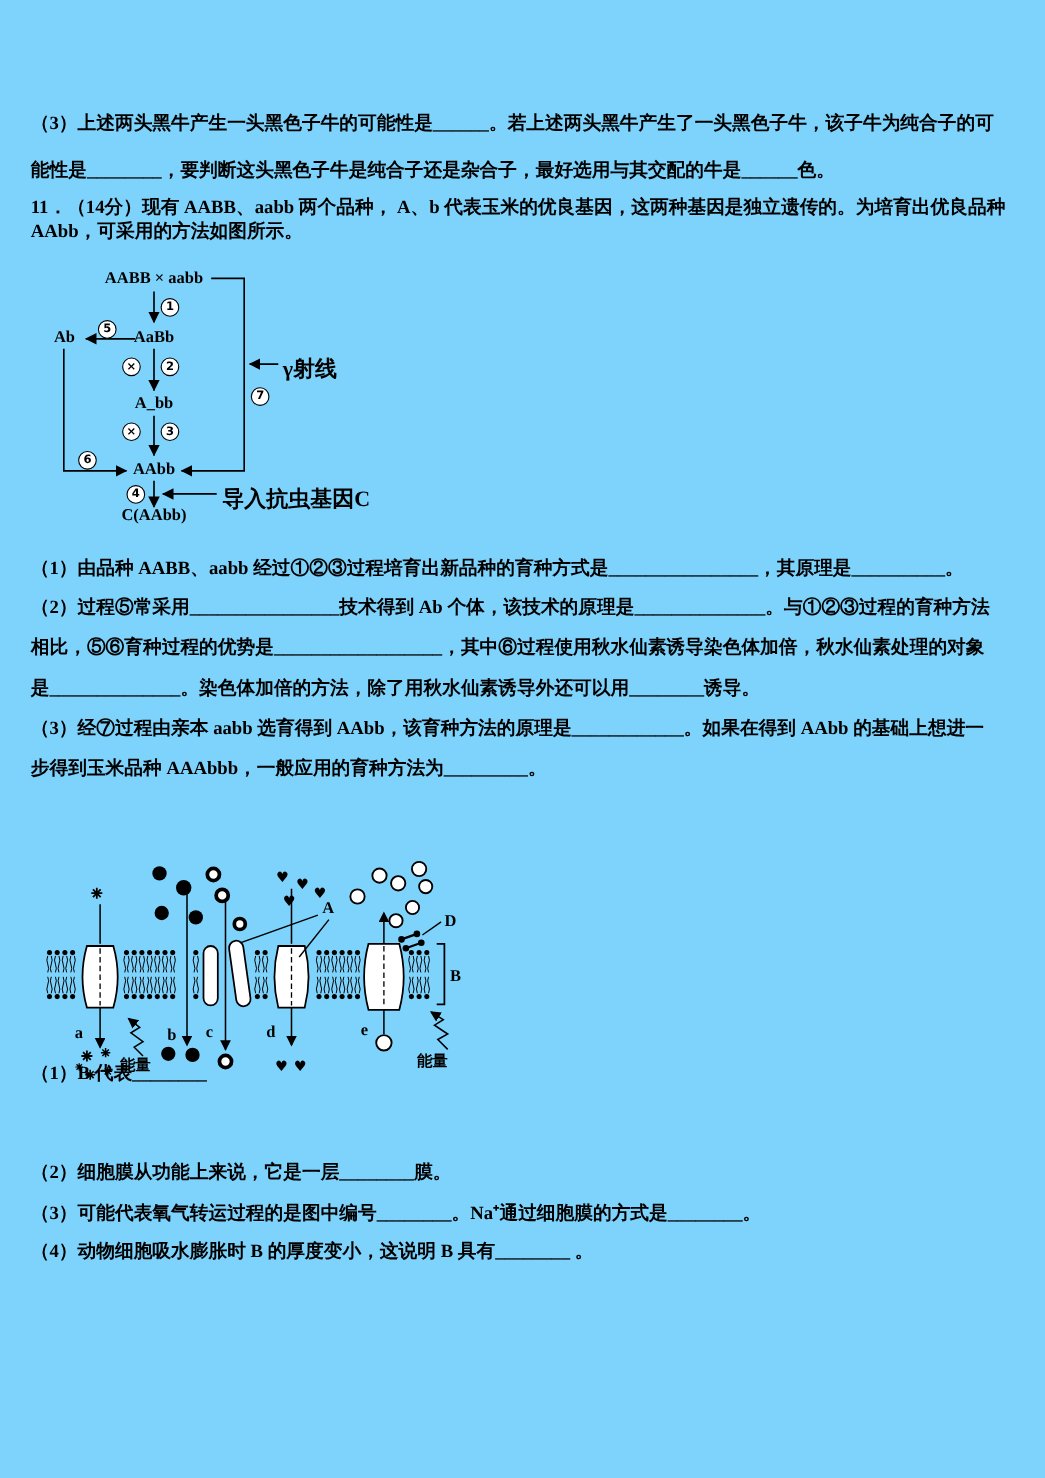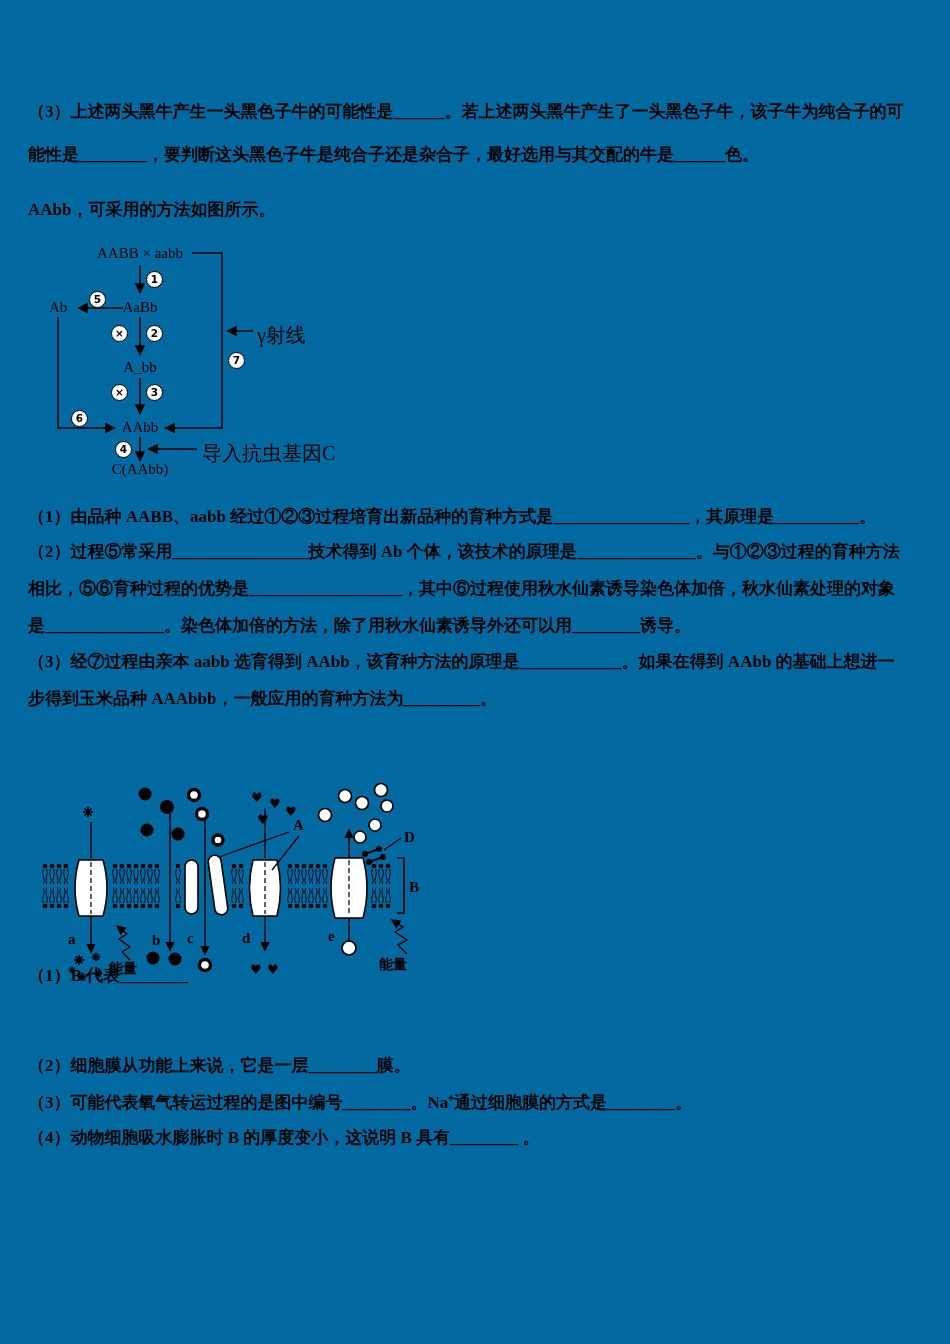--- a/index.html
+++ b/index.html
@@ -1,23 +1,23 @@
 <!DOCTYPE html>
 <html><head>
 <meta charset="utf-8">
 <style>
   html,body{margin:0;padding:0;background:#e8e8e8;}
-  .page{position:relative;width:950px;height:1344px;background:#0369a1;margin:0 auto;
+  .page{position:relative;width:950px;height:1344px;background:#7dd3fc;margin:0 auto;
         font-family:"Liberation Serif",serif;color:#000;overflow:hidden;}
   .tl{position:absolute;left:28px;font-size:17px;font-weight:bold;white-space:pre;
       font-family:"Liberation Serif",serif;}
   
   .bd{position:absolute;left:45px;top:245px;width:310px;height:235px;}
   .bd svg{position:absolute;left:0;top:0;}
-  .g{position:absolute;font-weight:normal;font-size:15px;white-space:pre;
+  .g{position:absolute;font-weight:bold;font-size:15px;white-space:pre;
      font-family:"Liberation Serif",serif;}
   .gc{text-align:center;}
   .cn{position:absolute;width:15px;height:15px;border:1.2px solid #000;border-radius:50%;
       font-size:10.5px;line-height:15px;text-align:center;font-weight:bold;
       font-family:"DejaVu Sans",sans-serif;background:#fff;}
   .zh{font-size:20px;}
   
   .md{position:absolute;left:35px;top:782px;width:440px;height:210px;}
   .md svg{position:absolute;left:0;top:0;}
   text.lbl{font-family:"Liberation Serif",serif;font-weight:bold;font-size:15px;}
@@ -25,20 +25,21 @@
   text.heart{font-family:"DejaVu Sans",sans-serif;font-size:13px;}
 </style>
 </head>
 <body>
 
 <div class="page">
 
   <div class="tl" style="top:100px">（3）上述两头黑牛产生一头黑色子牛的可能性是______。若上述两头黑牛产生了一头黑色子牛，该子牛为纯合子的可</div>
   <div class="tl" style="top:143px">能性是________，要判断这头黑色子牛是纯合子还是杂合子，最好选用与其交配的牛是______色。</div>
 
+  <div class="tl" style="top:177px">11．（14分）现有 AABB、aabb 两个品种， A、b 代表玉米的优良基因，这两种基因是独立遗传的。为培育出优良品种</div>
   <div class="tl" style="top:198px">AAbb，可采用的方法如图所示。</div>
 
   <div class="bd">
     <svg width="310" height="235" viewBox="0 0 310 235">
       <defs>
         <marker id="arr1" markerWidth="8" markerHeight="8" refX="6.5" refY="3.5" orient="auto">
           <path d="M0,0 L7,3.5 L0,7 Z" fill="#000"></path>
         </marker>
       </defs>
       <g stroke="#000" stroke-width="1.5" fill="none">

